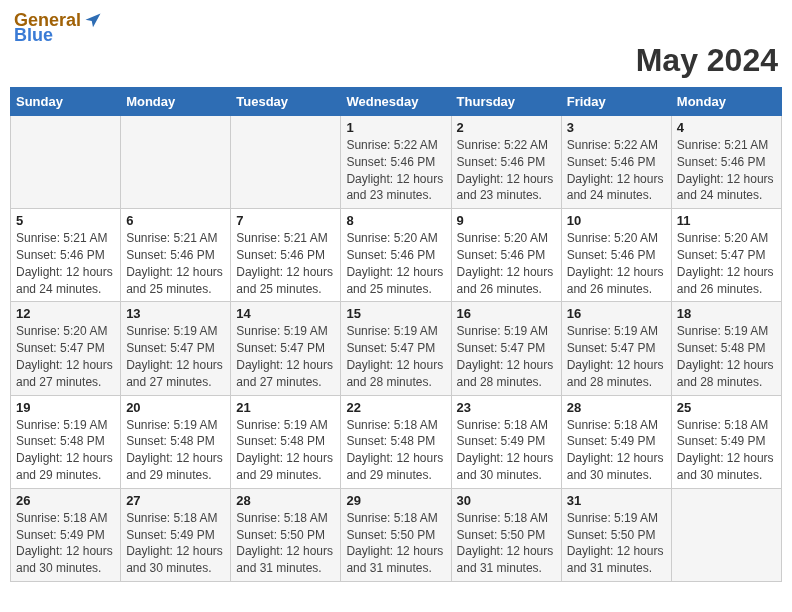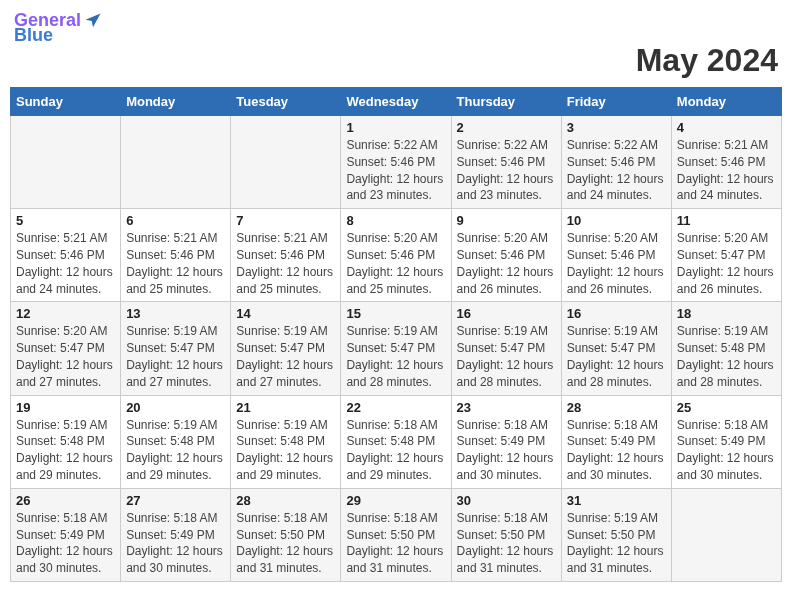--- a/index.html
+++ b/index.html
@@ -17,21 +17,21 @@
       margin-bottom: 8px;
       padding: 0 4px;
     }
     .logo {
       display: flex;
       align-items: center;
     }
     .logo-text-general {
       font-size: 18px;
       font-weight: bold;
-      color: #8b5cf6;
+      color: #a16207;
     }
     .logo-text-blue {
       font-size: 18px;
       font-weight: bold;
       color: #3a7bd5;
     }
     .logo-icon {
       width: 20px;
       height: 20px;
       margin-left: 2px;

